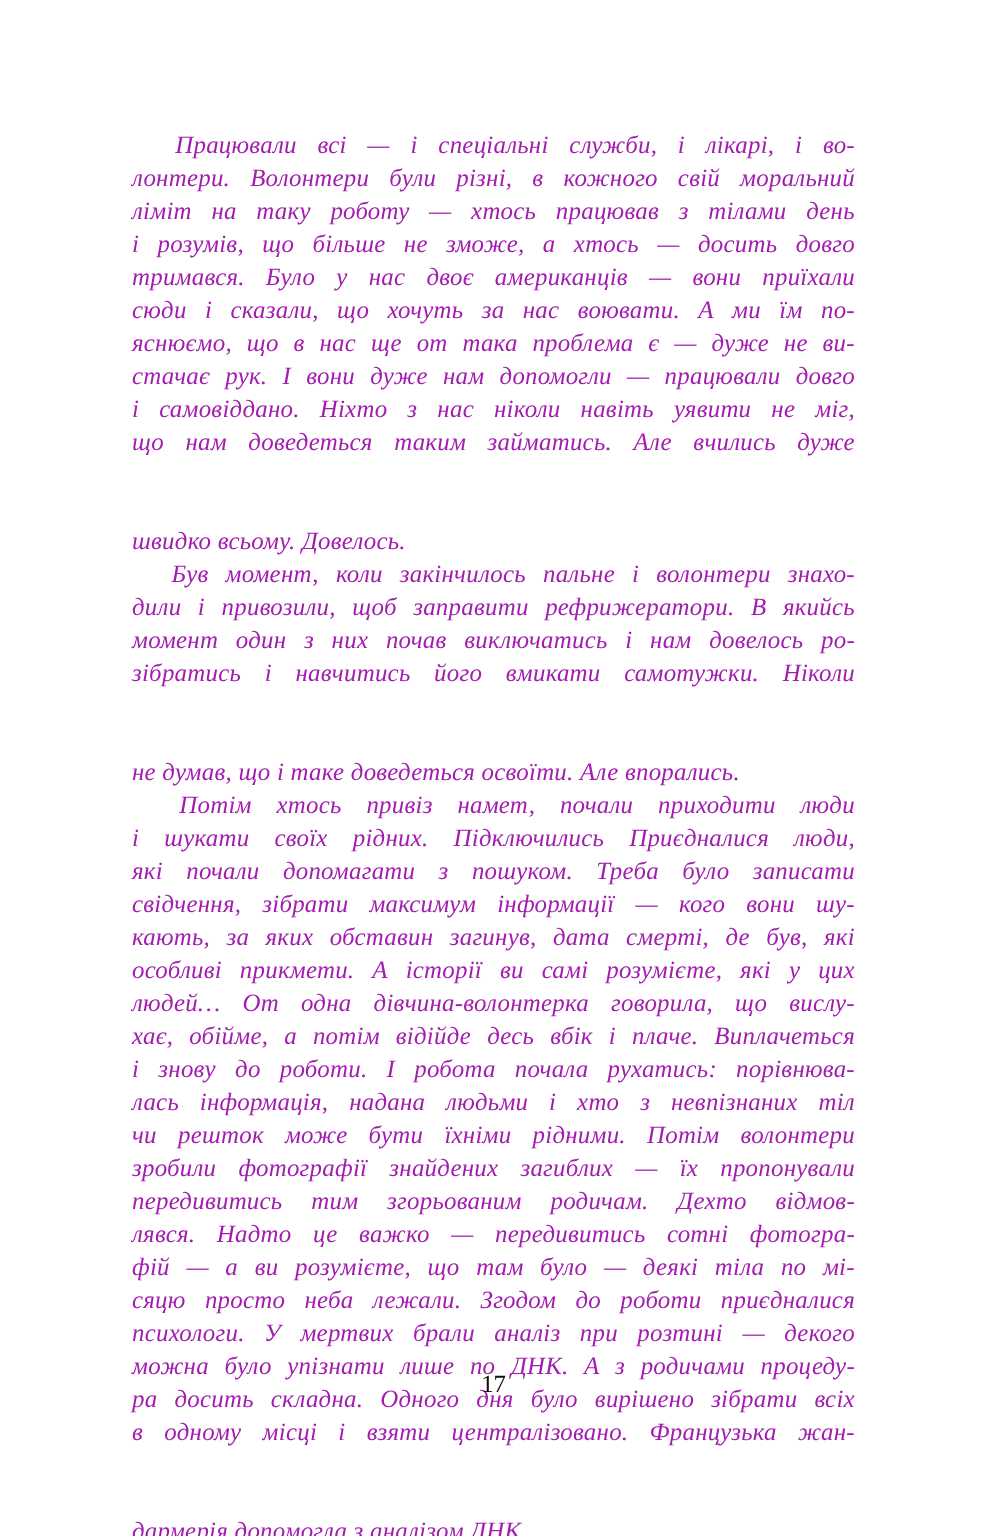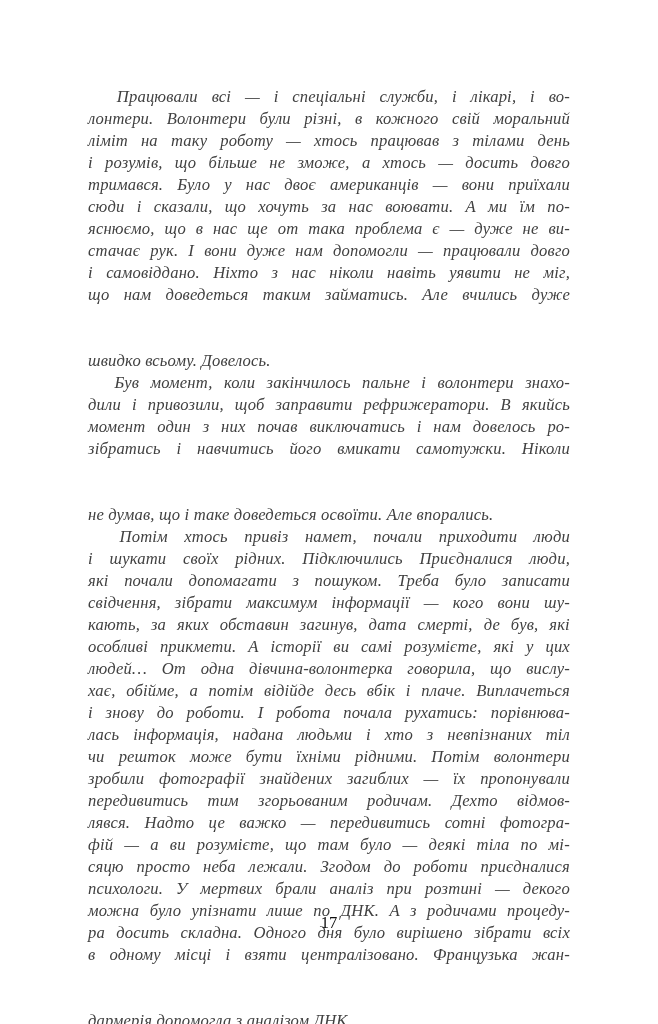--- a/index.html
+++ b/index.html
@@ -22,21 +22,21 @@
   
   #textblock {
     position: absolute;
     left: 88px;
     top: 86px;
     width: 482px;
   }
 
   .para {
     margin: 0;
-    color: #404040;
+    color: #a21caf;
     font-style: italic;
     font-size: 16.6px;
     line-height: 22px;
     letter-spacing: 0.01em;
     white-space: pre-wrap;
   }
 
   
   .line {
     display: flex;

